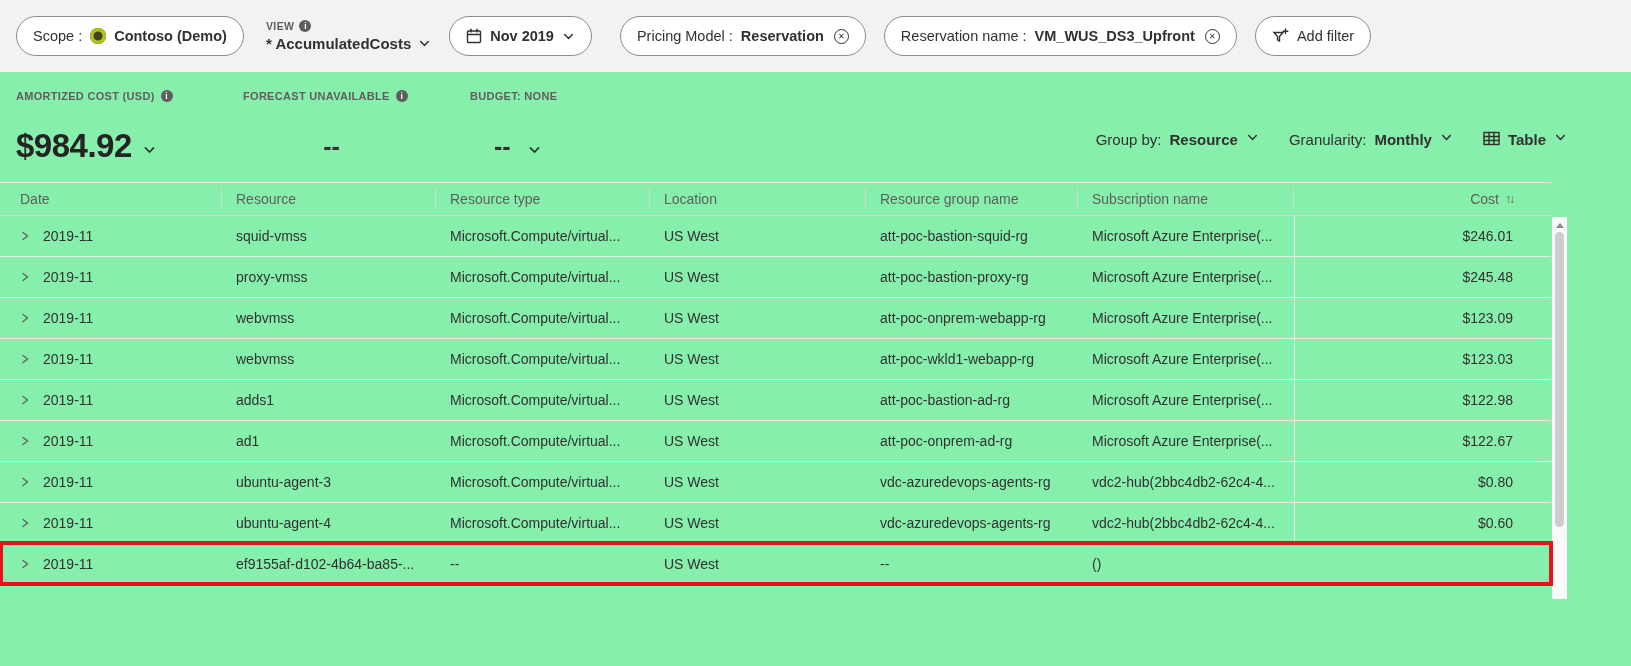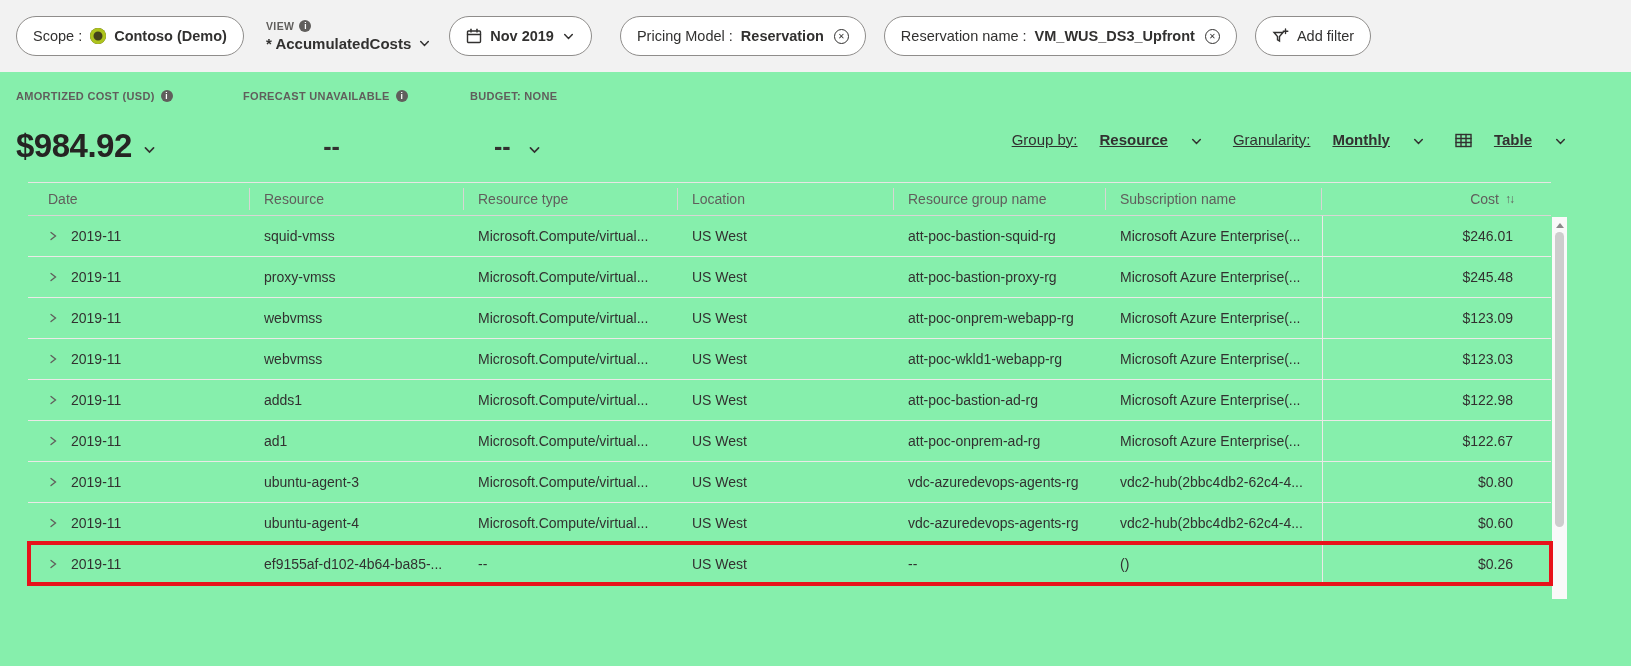--- a/index.html
+++ b/index.html
@@ -30,31 +30,31 @@
   .kpi-forecast { width:227px; }
   .kpi-label { font-size:11px; font-weight:bold; color:#605e5c; letter-spacing:.3px; display:flex; align-items:center; gap:6px; white-space:nowrap; }
   .kpi-value { display:flex; align-items:flex-end; height:44px; }
   .big-value { font-size:33px; font-weight:bold; color:#252423; letter-spacing:-.5px; line-height:1; }
   .dash-value { font-size:25px; font-weight:bold; color:#323130; line-height:1; padding-bottom:3px; }
   .kpi-forecast .kpi-value { justify-content:center; padding-right:50px; }
   .kpi-budget .kpi-value { padding-left:24px; }
   .value-chev { margin:0 0 5px 10px; }
   .kpi-budget .value-chev { margin-left:16px; }
   .controls { margin-left:auto; display:flex; align-items:center; gap:30px; padding-top:26px; font-size:15px; }
-  .control { display:flex; align-items:flex-end; gap:22px; cursor:pointer; white-space:nowrap;text-decoration:underline; }
+  .control { display:flex; align-items:flex-start; gap:8px; cursor:pointer; white-space:nowrap; }
 
   
   .filter-row { display:flex; align-items:center; padding:14px 0 0 16px; }
   .filter-input { width:505px; height:32px; border:1px solid #767472; border-radius:2px; font-size:14px; padding:0 10px; color:#323130; font-family:inherit; }
   .filter-input::placeholder { color:#605e5c; }
   .rows-count { margin-left:58px; font-size:14px; }
 
   
   .table-section { position:relative; margin:20px 64px 0 0; }
-  .table-inner { margin-right:16px;margin-left:28px; }
+  .table-inner { margin-right:16px; }
   .thead, .row { display:grid; grid-template-columns:222px 214px 214px 216px 212px 216px 1fr; align-items:center; }
   .thead { height:34px; border-top:1px solid #e8e6e4; border-bottom:1px solid #d8d6d4; color:#605e5c; font-size:14px; }
   .th { padding-left:14px; display:flex; align-items:center; height:22px; border-right:1px solid #d8d6d4; white-space:nowrap; cursor:pointer; }
   .th.date-col { padding-left:20px; }
   .th.cost-col { justify-content:flex-end; padding-right:38px; gap:6px; border-right:none; }
   .sort-icons { font-size:12px; color:#605e5c; letter-spacing:-2px; }
   .row { height:41px; border-bottom:1px solid #ebe9e7; font-size:14px; position:relative; cursor:pointer; }
   .cell { padding-left:14px; white-space:nowrap; overflow:hidden; }
   .date-cell { padding-left:20px; display:flex; align-items:center; gap:13px; }
   .row-chev { flex:0 0 auto; }
@@ -349,21 +349,20 @@
       <svg class="row-chev" width="10" height="10" viewBox="0 0 10 10">
                 <path d="M3 1.5 L7.5 5 L3 8.5"></path>
               </svg>
       <span>2019-11</span>
     </div>
     <div class="cell">ef9155af-d102-4b64-ba85-...</div>
     <div class="cell">--</div>
     <div class="cell">US West</div>
     <div class="cell">--</div>
     <div class="cell">()</div>
-    <div class="cell cost-cell">$0.26</div>
   </div>
 </div>
     </div>
     <div class="vscroll">
       <div class="scroll-arrow"></div>
       <div class="scroll-thumb"></div>
     </div>
   </section>
 
 </div>

